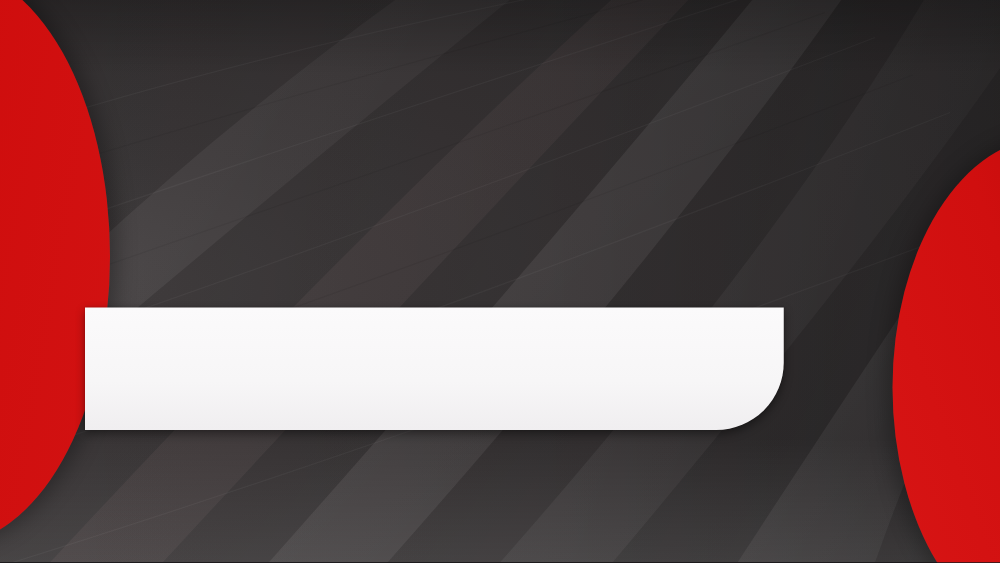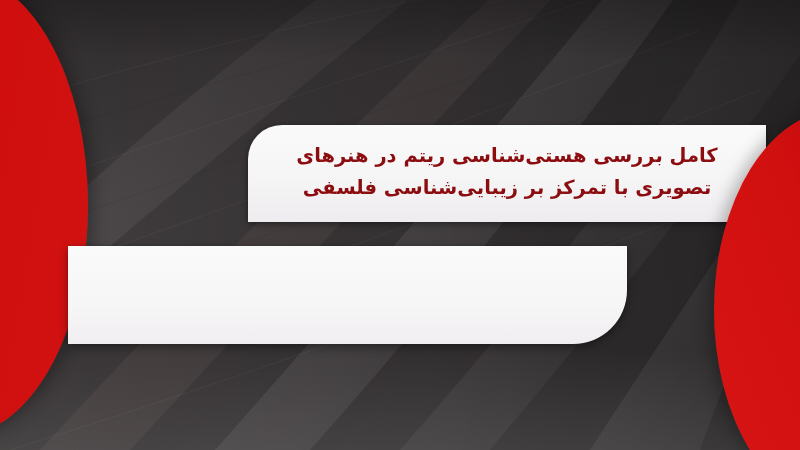--- a/index.html
+++ b/index.html
@@ -167,23 +167,20 @@
       <path d="M -40 340 Q 270 240 730 60"></path>
     </g>
 
     <rect x="0" y="0" width="800" height="450" fill="url(#vignette)"></rect>
     <rect x="0" y="0" width="800" height="60" fill="url(#topShade)"></rect>
     <rect x="0" y="350" width="800" height="100" fill="url(#botLight)"></rect>
   </svg>
 
   <div class="ellipse-left"></div>
 
-  <div class="title-plate">
-    <div class="title-text">کامل بررسی هستی‌شناسی ریتم در هنرهای تصویری با تمرکز بر زیبایی‌شناسی فلسفی</div>
-  </div>
 
   <div class="ellipse-right"></div>
 
   <div class="content-plate">
     <div class="content-text"></div>
   </div>
 
 </div>
 
 </body></html>

